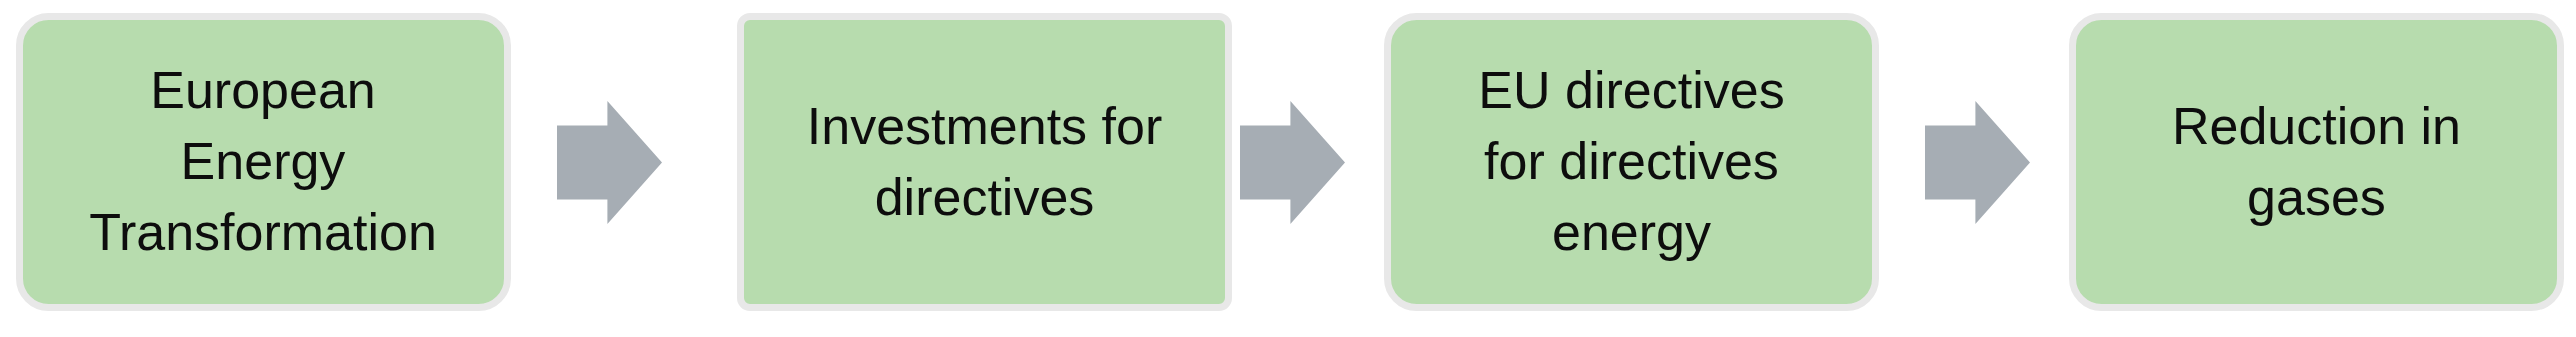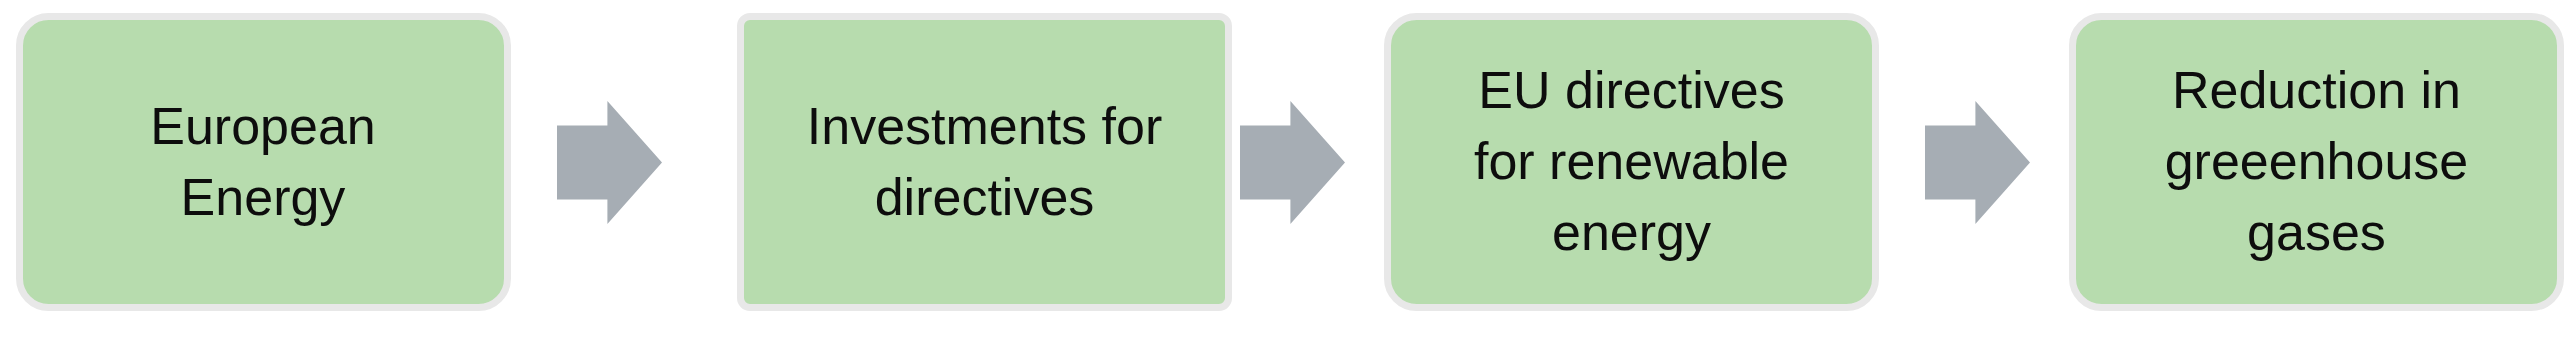--- a/index.html
+++ b/index.html
@@ -55,39 +55,39 @@
   .arrow-3 { left: 1925px; }
 </style>
 </head>
 <body>
 
 <div class="canvas">
 
   <div class="step step-1">
     <div class="line">European</div>
     <div class="line">Energy</div>
+    <div class="line">Transformation</div>
   </div>
 
   <div class="arrow arrow-1"></div>
 
   <div class="step step-2">
     <div class="line">Investments for</div>
     <div class="line">directives</div>
   </div>
 
   <div class="arrow arrow-2"></div>
 
   <div class="step step-3">
     <div class="line">EU directives</div>
-    <div class="line">for renewable</div>
+    <div class="line">for directives</div>
     <div class="line">energy</div>
   </div>
 
   <div class="arrow arrow-3"></div>
 
   <div class="step step-4">
     <div class="line">Reduction in</div>
-    <div class="line">greeenhouse</div>
     <div class="line">gases</div>
   </div>
 
 </div>
 
 
 </body></html>

